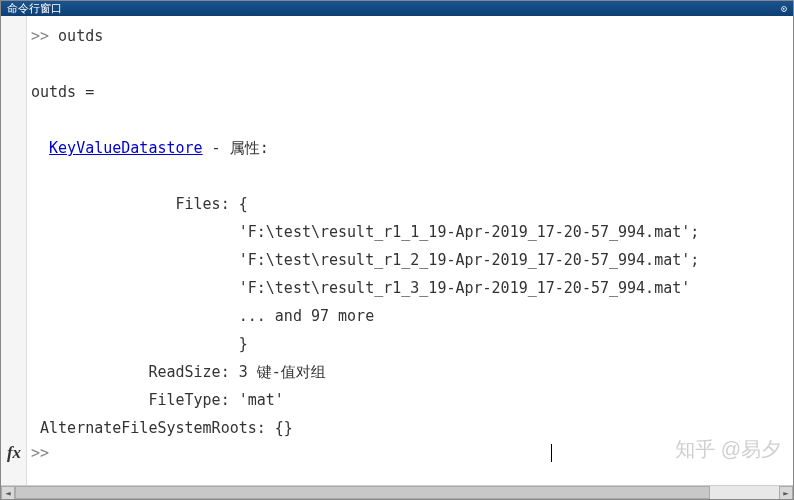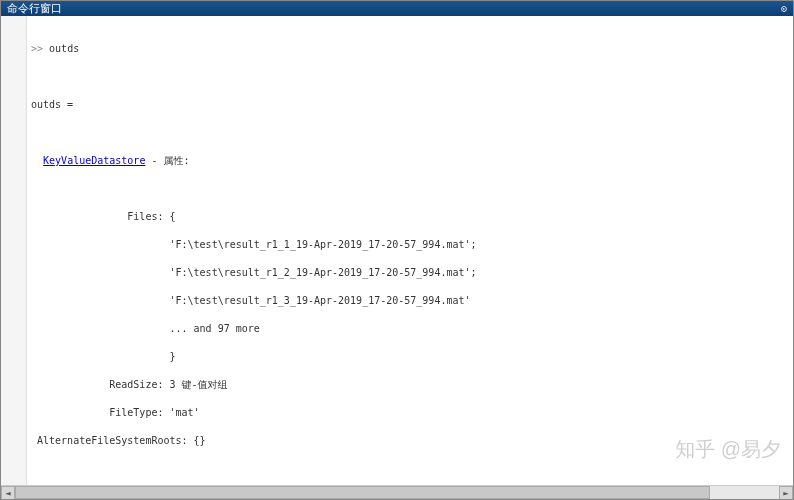--- a/index.html
+++ b/index.html
@@ -37,26 +37,26 @@
       position: absolute;
       left: 0; top: 0;
       width: 26px;
       height: 100%;
       background: #f5f5f5;
       border-right: 1px solid #e0e0e0;
     }
     .output {
       position: absolute;
       left: 26px;
-      top: 15px;
+      top: 2px;
       right: 0;
       height: 100%;
       white-space: pre;
       font-family: "SimSun", "NSimSun", monospace;
-      font-size: 10px;
+      font-size: 15px;
       line-height: 28px;
       padding: 4px 4px 0 4px;
       color: #333;
     }
     .prompt-sym { color: #888; }
     .link { color: #0000cc; text-decoration: underline; }
     .fx-row {
       position: absolute;
       bottom: 18px;
       left: 0;
@@ -158,20 +158,26 @@
 <span>                Files: </span><span>{</span>
 <span>                       </span><span>'F:\test\result_r1_1_19-Apr-2019_17-20-57_994.mat';</span>
 <span>                       </span><span>'F:\test\result_r1_2_19-Apr-2019_17-20-57_994.mat';</span>
 <span>                       </span><span>'F:\test\result_r1_3_19-Apr-2019_17-20-57_994.mat'</span>
 <span>                       </span><span>... and 97 more</span>
 <span>                       </span><span>}</span>
 <span>             ReadSize: 3 键-值对组</span>
 <span>             FileType: 'mat'</span>
 <span> AlternateFileSystemRoots: {}</span></div>
 
+  <div class="fx-row">
+    <span class="fx-icon">fx</span>
+    <span class="fx-prompt">&gt;&gt; </span>
+    <input class="fx-input" type="text" value="" style="">
+    <span class="cursor"></span>
+  </div>
 
   <div class="watermark">知乎 @易夕</div>
 </div>
 
 <div class="hscroll">
   <div class="hscroll-btn">◄</div>
   <div class="hscroll-track">
     <div class="hscroll-thumb"></div>
   </div>
   <div class="hscroll-btn">►</div>

